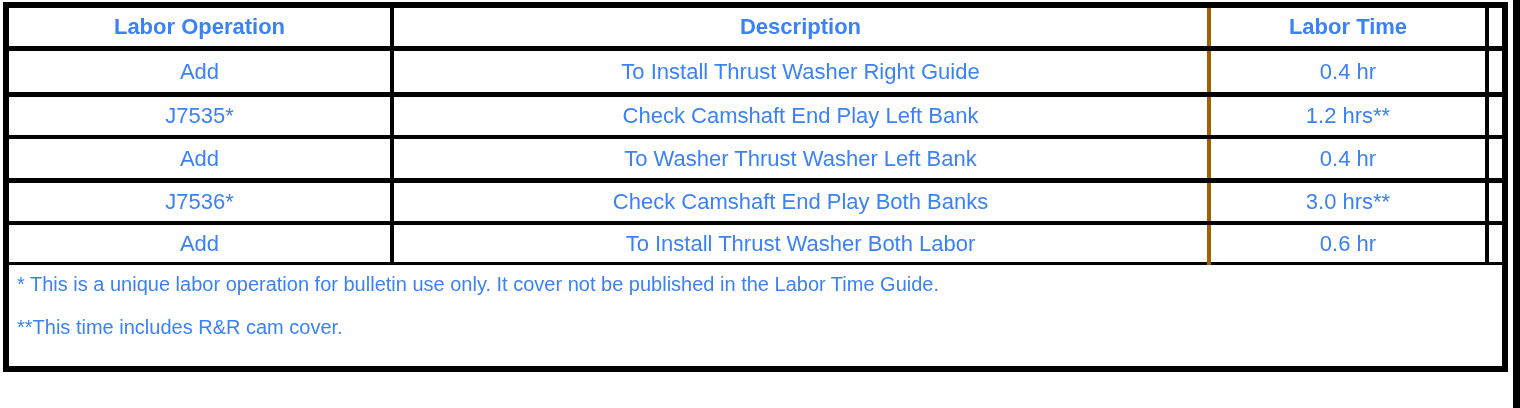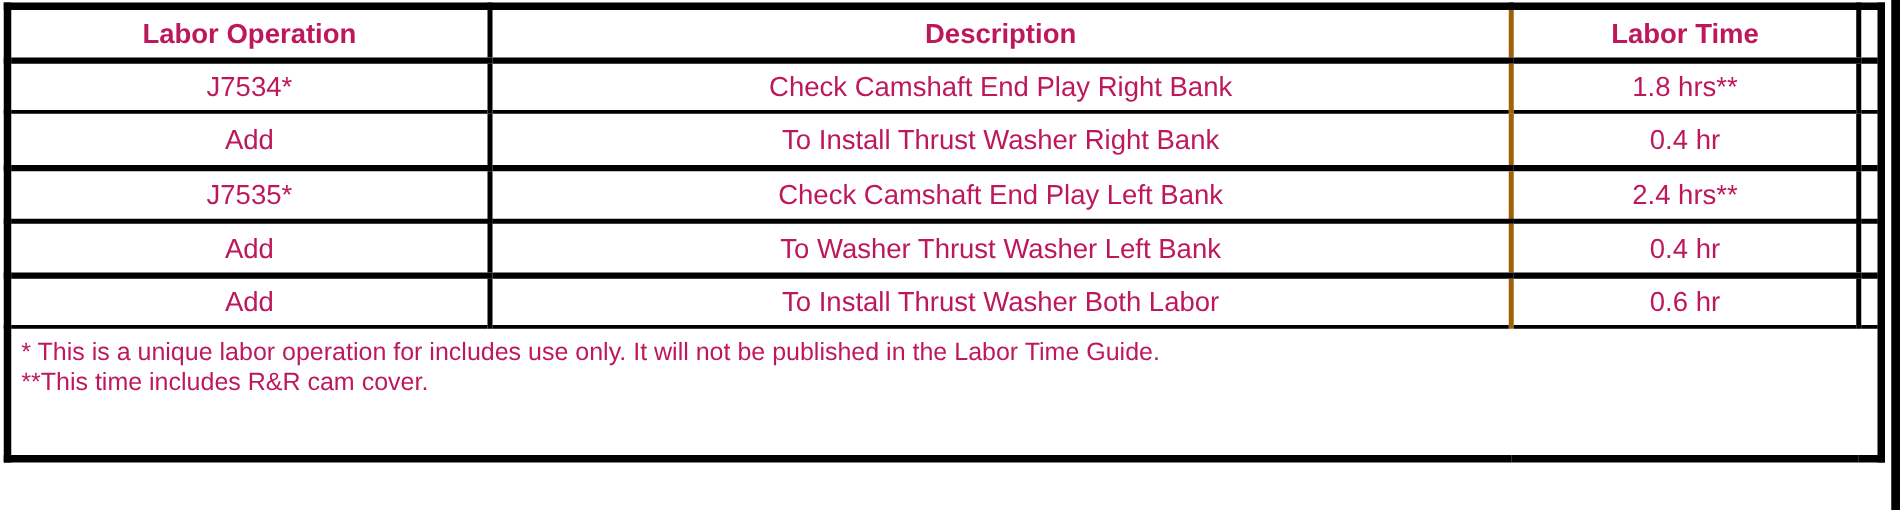--- a/index.html
+++ b/index.html
@@ -25,21 +25,21 @@
     table-layout: fixed;
     background: #ffffff;
     border: 6px solid #000000;
   }
   th, td {
     padding: 0;
     text-align: center;
     vertical-align: middle;
     font-size: 22px;
     line-height: 1.15;
-    color: #be185d;
+    color: #3b82f6;
     overflow: hidden;
     white-space: nowrap;
   }
   th { font-weight: bold; }
   
   .c1 { border-right: 4px solid #000000; }
   .c2 { border-right: 4px solid #a16207; }
   .c3 { border-right: 4px solid #000000; }
   .c4 { border-right: 0; }
   
@@ -52,21 +52,21 @@
   tr.r6   td { height: 37px; border-bottom: 3px solid #000000; }
   tr.notes td {
     height: 94px;
     text-align: left;
     vertical-align: top;
     padding: 7px 10px 0 8px;
     font-size: 20px;
     white-space: normal;
   }
   .note-line { line-height: 1.2; }
-  .note-line.second { }
+  .note-line.second { margin-top: 19px; }
   .page-edge-line {
     position: absolute;
     top: 0;
     right: 0;
     width: 7px;
     height: 408px;
     background: #000000;
   }
 </style>
 </head>
@@ -83,59 +83,59 @@
     </colgroup>
 
     <tbody>
         <tr class="hdr">
       <th class="c1">Labor Operation</th>
       <th class="c2">Description</th>
       <th class="c3">Labor Time</th>
       <th class="c4"></th>
     </tr>
 
-    <tr class="r1">
-      <td class="c1">J7534*</td>
-      <td class="c2">Check Camshaft End Play Right Bank</td>
-      <td class="c3">1.8 hrs**</td>
-      <td class="c4"></td>
-    </tr>
 
     <tr class="r2">
       <td class="c1">Add</td>
-      <td class="c2">To Install Thrust Washer Right Bank</td>
+      <td class="c2">To Install Thrust Washer Right Guide</td>
       <td class="c3">0.4 hr</td>
       <td class="c4"></td>
     </tr>
 
     <tr class="r3">
       <td class="c1">J7535*</td>
       <td class="c2">Check Camshaft End Play Left Bank</td>
-      <td class="c3">2.4 hrs**</td>
+      <td class="c3">1.2 hrs**</td>
       <td class="c4"></td>
     </tr>
 
     <tr class="r4">
       <td class="c1">Add</td>
       <td class="c2">To Washer Thrust Washer Left Bank</td>
       <td class="c3">0.4 hr</td>
       <td class="c4"></td>
     </tr>
 
+    <tr class="r5">
+      <td class="c1">J7536*</td>
+      <td class="c2">Check Camshaft End Play Both Banks</td>
+      <td class="c3">3.0 hrs**</td>
+      <td class="c4"></td>
+    </tr>
 
     <tr class="r6">
       <td class="c1">Add</td>
       <td class="c2">To Install Thrust Washer Both Labor</td>
       <td class="c3">0.6 hr</td>
       <td class="c4"></td>
     </tr>
 
     <tr class="notes">
       <td colspan="4">
-        <div class="note-line">* This is a unique labor operation for includes use only. It will not be published in the Labor Time Guide.</div>
+        <div class="note-line">* This is a unique labor operation for bulletin use only. It cover not be published in the Labor Time Guide.</div>
         <div class="note-line second">**This time includes R&amp;R cam cover.</div>
       </td>
     </tr>
   </tbody>
     </table>
 
   <div class="page-edge-line"></div>
 </div>
 
 </body></html>

